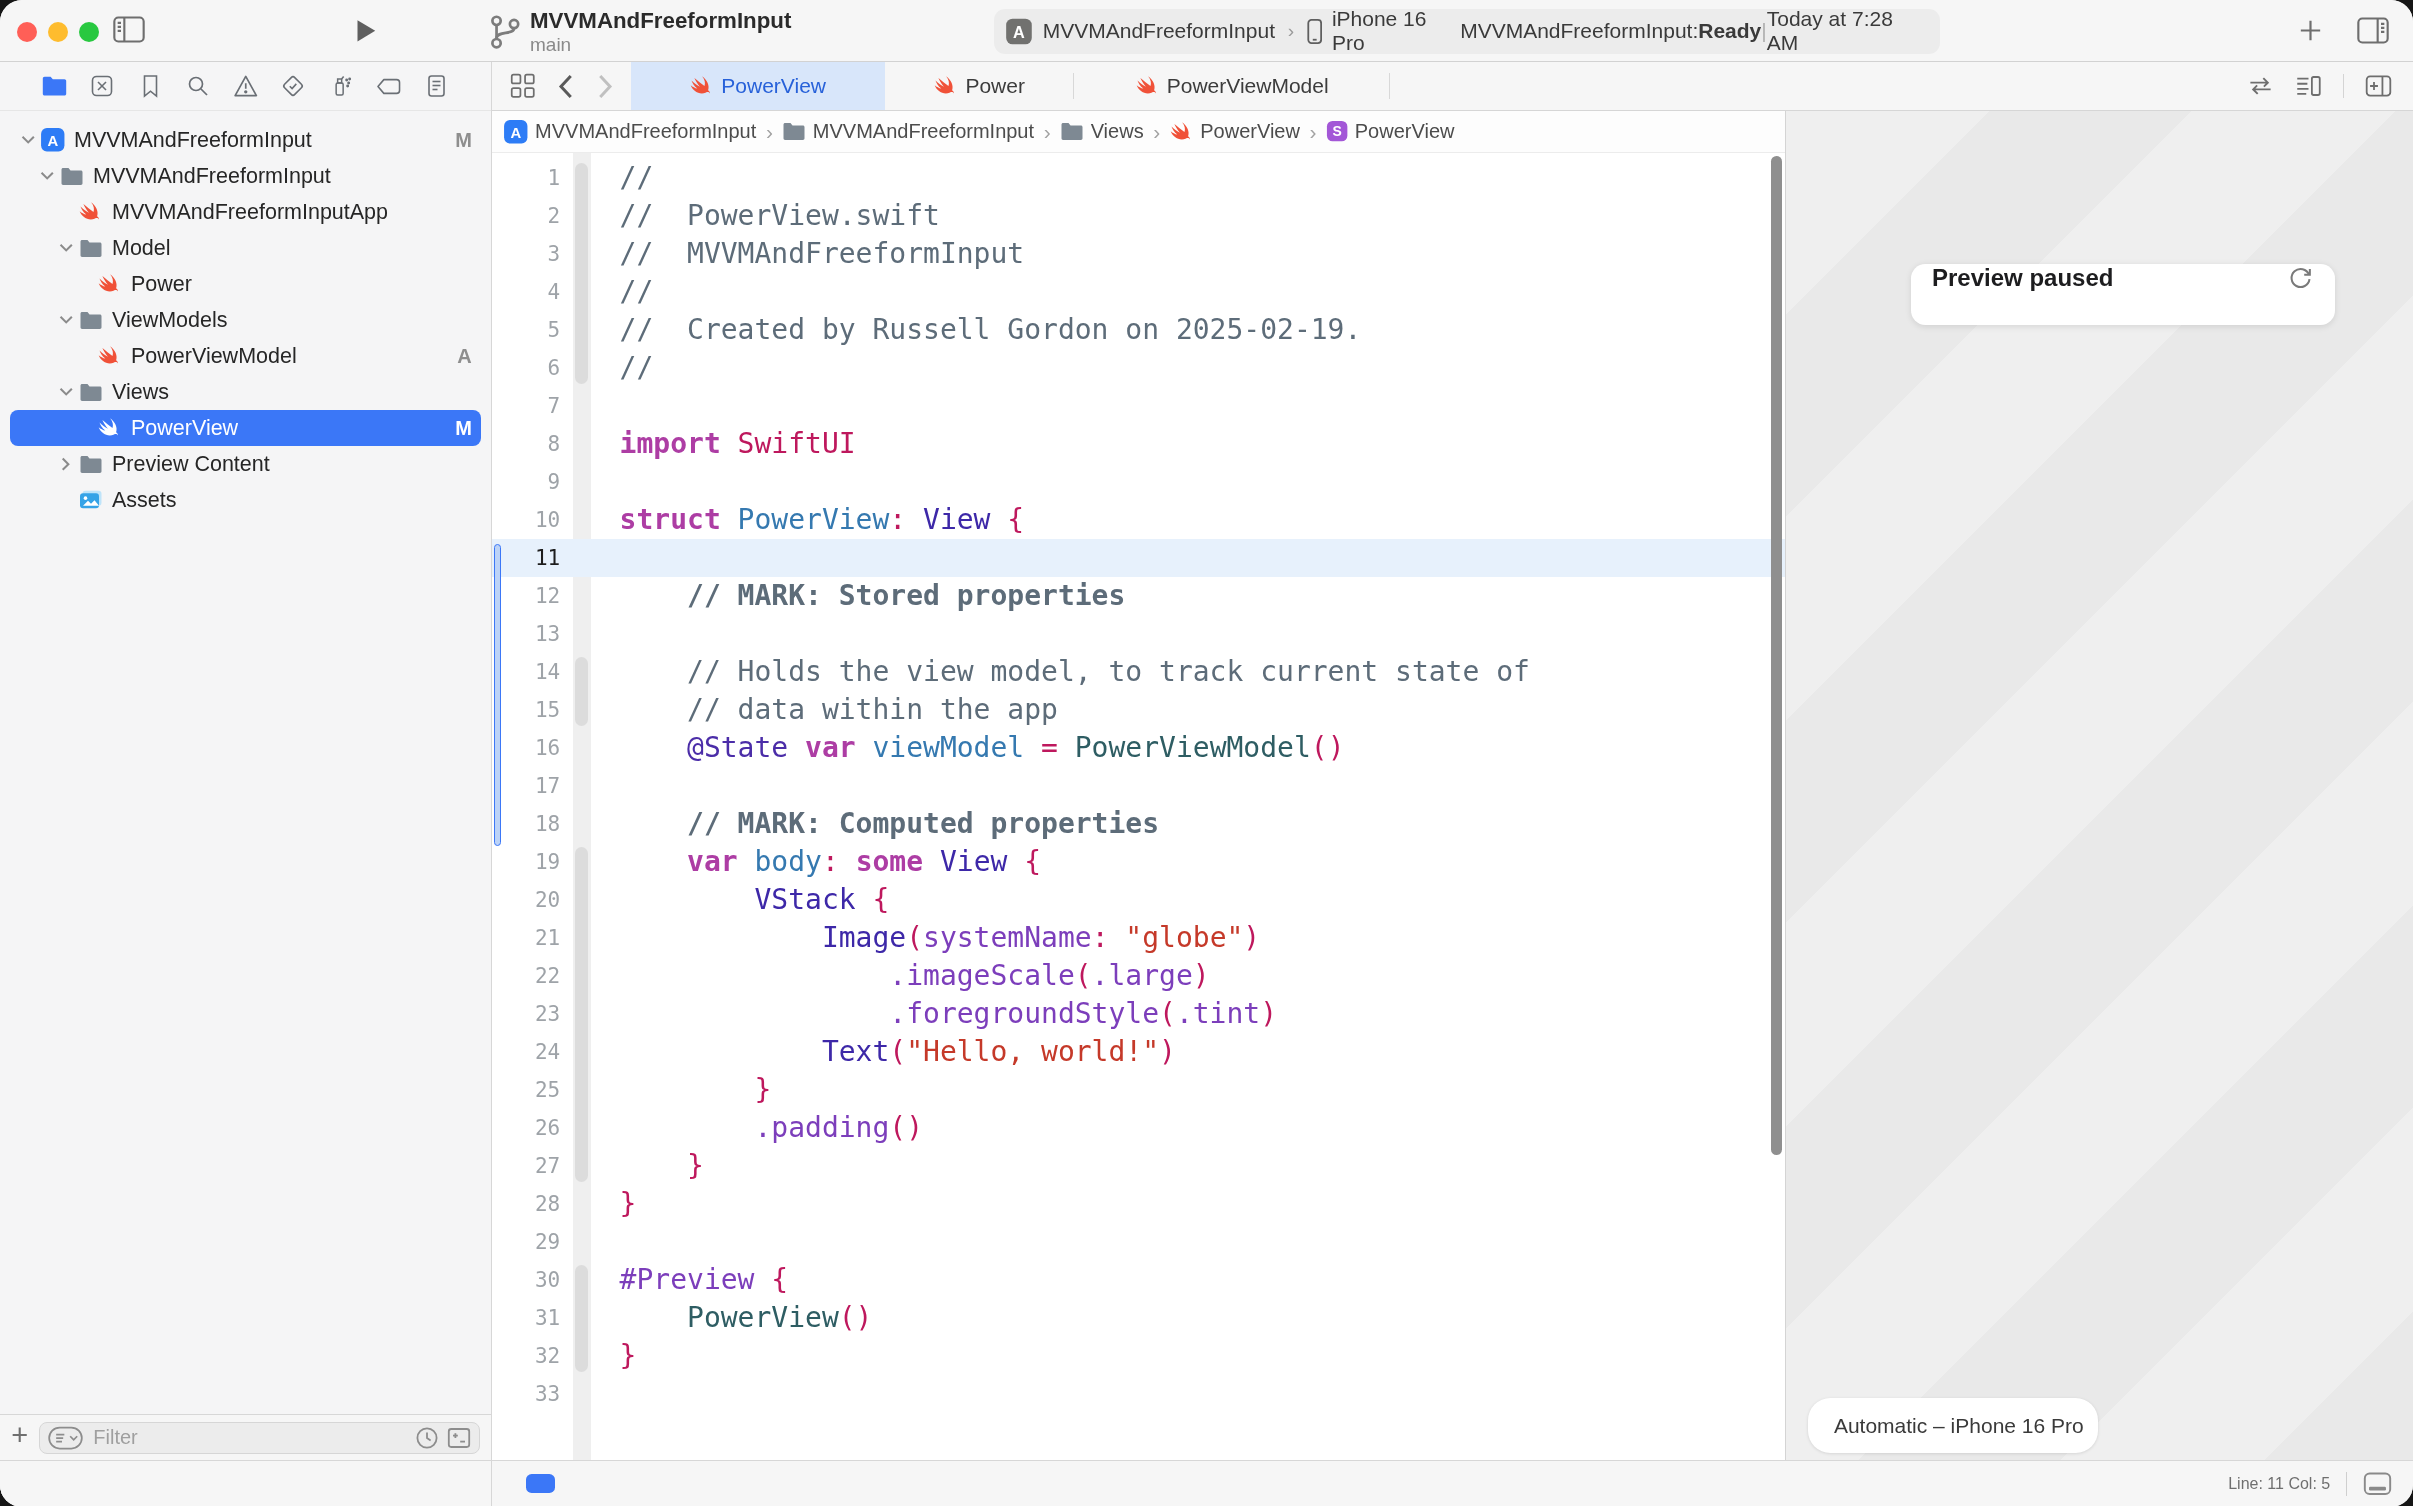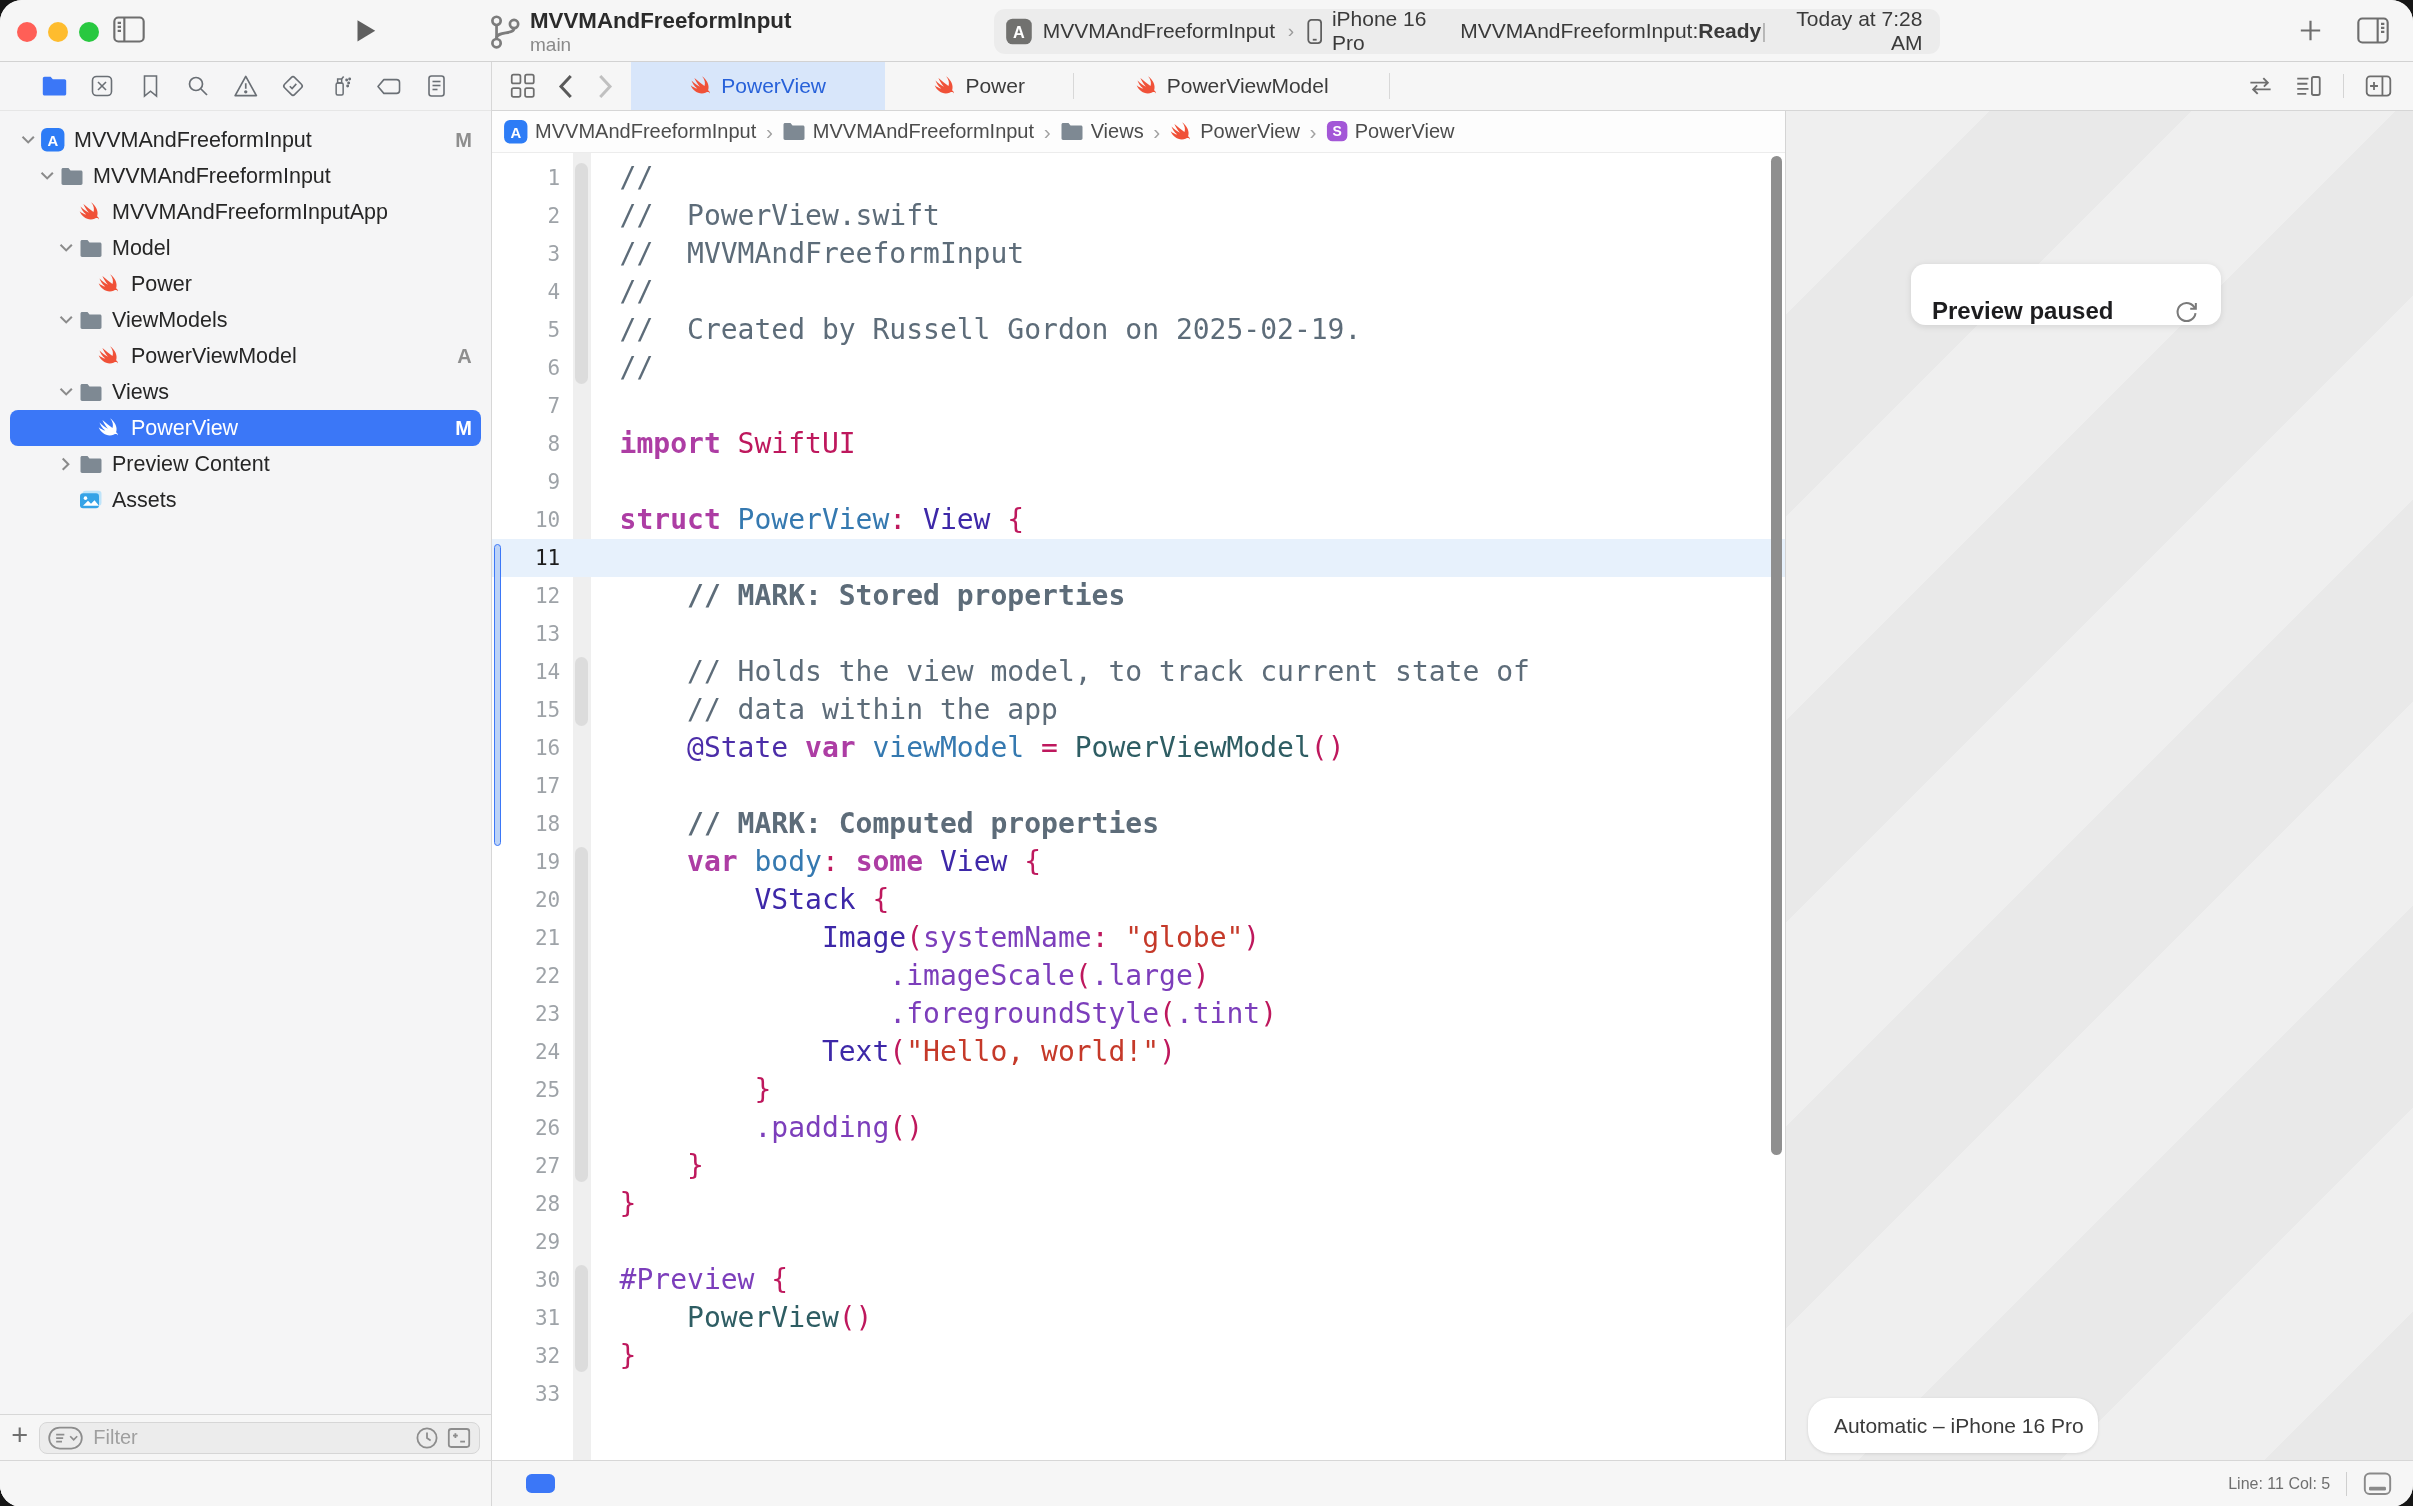--- a/index.html
+++ b/index.html
@@ -13,21 +13,21 @@
   .tb-icon{color:#6e6e6e;}
   .sidebar-toggle{position:absolute;left:113px;top:16px;}
   .play-btn{position:absolute;left:354px;top:18.4px;}
   .title-cluster{position:absolute;left:487px;top:8px;display:flex;align-items:center;gap:8px;}
   .proj-title{font-size:22.3px;font-weight:bold;color:#2b2b2b;line-height:25.5px;}
   .branch-name{font-size:19px;color:#8a8a8a;line-height:22.3px;}
   .scheme-capsule{position:absolute;left:994px;top:8.8px;width:946px;height:45px;background:#ececec;
     border-radius:11.2px;display:flex;align-items:center;padding:0 17.6px 0 11.2px;font-size:21px;color:#3a3a3a;}
   .scheme-left{display:flex;align-items:center;gap:9.6px;}
   .scheme-sep{color:#9a9a9a;font-size:19px;margin:0 3.2px;}
-  .status-area{margin-left:auto;display:flex;align-items:center;gap:0;text-align:right;}
+  .status-area{margin-left:auto;display:flex;align-items:center;gap:0;}
   .status-bold{font-weight:bold;}
   .status-pipe{color:#b0b0b0;}
   .tb-right{position:absolute;right:24px;top:16px;display:flex;gap:32px;align-items:center;}
   
   .main{display:flex;height:1398px;}
   .sidebar{width:492px;flex:none;background:#f5f5f6;border-right:0.8px solid #d7d7d7;display:flex;flex-direction:column;}
   .nav-icons{height:49px;flex:none;display:flex;align-items:center;justify-content:space-between;
     padding:0 37px;border-bottom:0.8px solid #e6e6e6;}
   .nav-icons .nico{display:flex;align-items:center;justify-content:center;width:35px;height:35px;}
   .tree{padding-top:11.2px;flex:1;overflow:hidden;}
@@ -83,22 +83,22 @@
   .tk-mem{color:var(--tk-mem);}
   .tk-str{color:var(--tk-str);}
   .tk-cmt{color:var(--tk-cmt);}
   .tk-cmtb{color:var(--tk-cmt);font-weight:bold;}
   .tk-plain{color:#be185d;}
   .change-bar{position:absolute;left:1.6px;width:7.2px;background:#bcd3f7;border:1.6px solid #3b77f7;border-radius:4.8px;}
   .scroll-thumb{position:absolute;right:3.2px;top:3.2px;width:10.4px;height:999px;background:#8f8f8f;border-radius:5.6px;}
   
   .preview-pane{flex:1;position:relative;border-left:0.8px solid #d4d4d4;
     background:repeating-linear-gradient(135deg,#efefef 0 144px,#e9e9e9 144px 287px);}
-  .preview-card{position:absolute;left:125px;top:153px;width:310px;height:61px;background:#ffffff;border-radius:14.4px;
-    box-shadow:0 1.6px 6.4px rgba(0,0,0,0.10);display:flex;align-items:flex-end;padding:0 21px;}
+  .preview-card{position:absolute;left:125px;top:153px;width:424px;height:61px;background:#ffffff;border-radius:14.4px;
+    box-shadow:0 1.6px 6.4px rgba(0,0,0,0.10);display:flex;align-items:flex-start;padding:0 21px;}
   .preview-card .pc-label{font-size:24px;font-weight:bold;color:#1d1d1f;}
   .preview-card .pc-refresh{margin-left:auto;}
   .device-pill{position:absolute;left:22.3px;top:1287px;width:290px;height:55px;background:#ffffff;border-radius:22.3px;
     box-shadow:0 0.8px 3.2px rgba(0,0,0,0.12);display:flex;align-items:center;gap:9.6px;padding:0 16px;font-size:21px;color:#3a3a3a;white-space:nowrap;}
   
   .bottom-bar{height:46px;display:flex;background:#f6f6f6;border-top:0.8px solid #d7d7d7;}
   .bb-side{width:492px;flex:none;border-right:0.8px solid #d7d7d7;display:flex;align-items:center;padding:0 11.2px;gap:11.2px;background:#f6f6f6;}
   .bb-editor{flex:1;display:flex;align-items:center;padding:0 21px;}
   .blue-badge{width:29px;height:19px;border-radius:5.6px;background:#3b77f7;margin-left:12.8px;}
   .line-col{margin-left:auto;font-size:16px;color:#6f6f6f;display:flex;align-items:center;gap:16px;}

